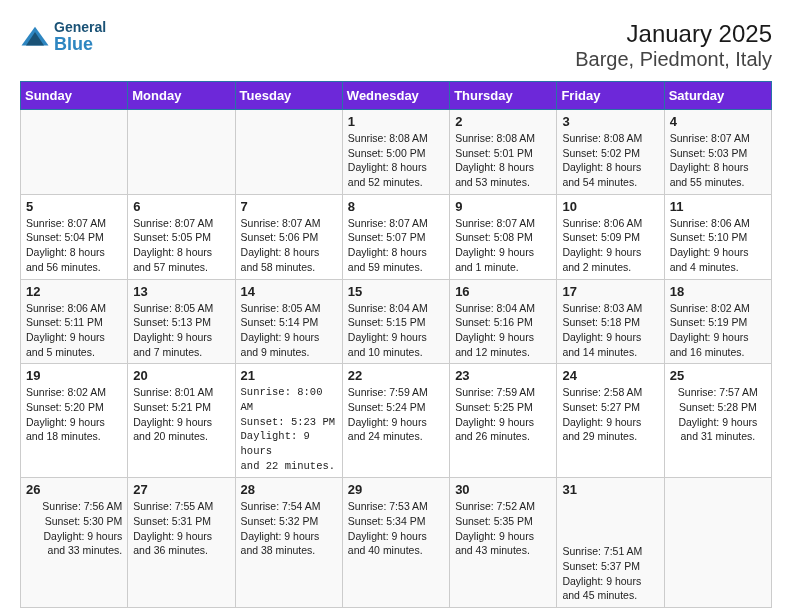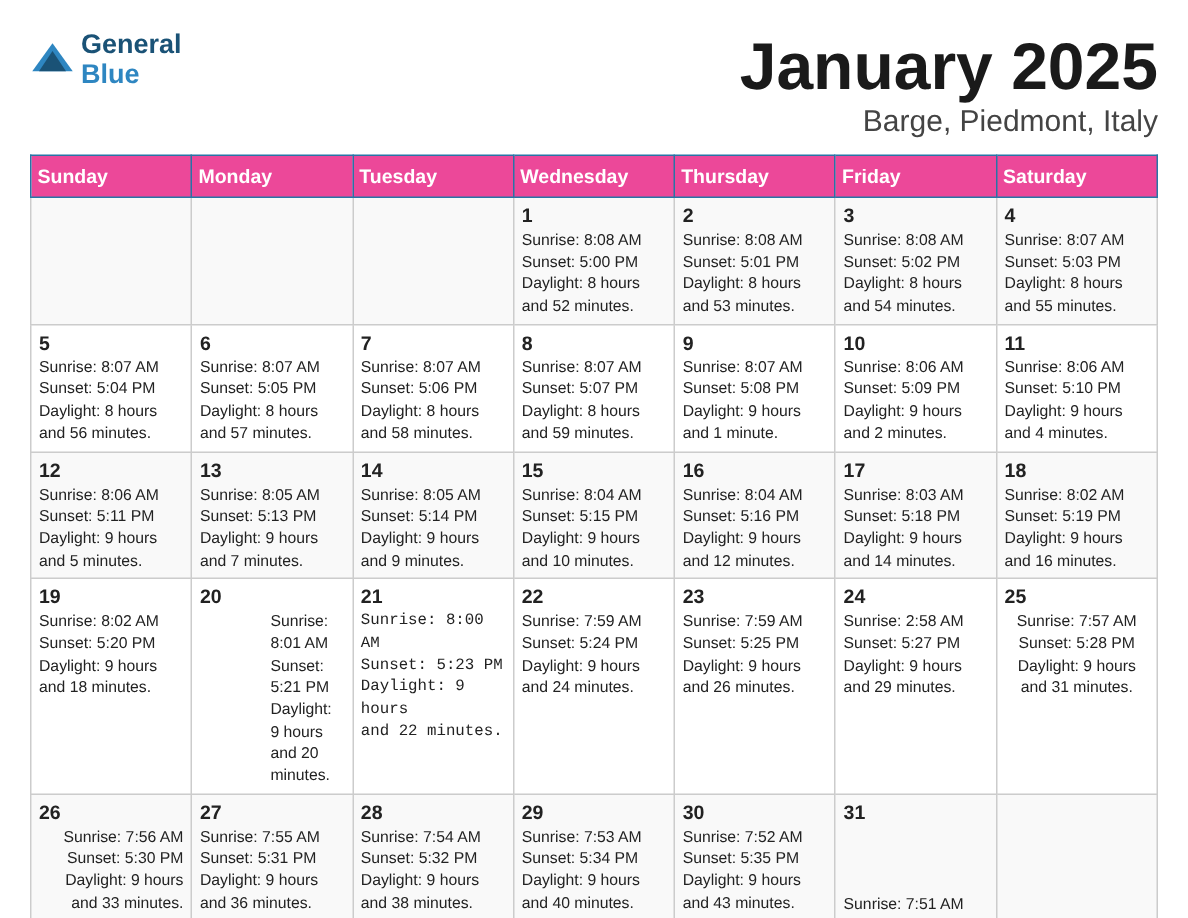--- a/index.html
+++ b/index.html
@@ -22,35 +22,35 @@
     }
     .logo-icon {
       width: 30px;
       height: 30px;
       margin-right: 4px;
     }
     .title-area {
       text-align: right;
     }
     .month-title {
-      font-size: 44px;
-      font-weight: bold;
+      font-size: 24px;
+      font-weight: normal;
       color: #1a1a1a;
     }
     .location {
       font-size: 20px;
       color: #444;
     }
     table {
       width: 100%;
       border-collapse: collapse;
       border: 1px solid #ccc;
     }
     thead tr th {
-      background-color: #ec4899;
+      background-color: #6d28d9;
       color: #fff;
       font-size: 13px;
       font-weight: bold;
       padding: 6px 4px;
       text-align: left;
       border: 1px solid #2874a6;
     }
     tbody tr td {
       vertical-align: top;
       border: 1px solid #ccc;
@@ -85,21 +85,21 @@
 </head>
 <body>
 
 <div class="header">
   <div class="logo">
     <svg class="logo-icon" viewBox="0 0 40 40" xmlns="http://www.w3.org/2000/svg">
       <polygon points="20,5 38,30 2,30" fill="#2e86c1"></polygon>
       <polygon points="20,12 32,30 8,30" fill="#1a5276"></polygon>
     </svg>
     <div>
-      <div style="font-size:18px;font-weight:bold;color:#1a5276;line-height:1.1;">
+      <div style="font-size:14px;font-weight:bold;color:#1a5276;line-height:1.1;">
         <span>General</span>
       </div>
       <div style="font-size:18px;font-weight:bold;color:#2e86c1;line-height:1.1;">
         <span>Blue</span>
       </div>
     </div>
   </div>
   <div class="title-area">
     <div class="month-title">January 2025</div>
     <div class="location">Barge, Piedmont, Italy</div>
@@ -257,21 +257,21 @@
       <tr>
         <td>
           <span class="day-number">19</span>
           <div class="day-info" style="white-space: pre-line;">Sunrise: 8:02 AM
 Sunset: 5:20 PM
 Daylight: 9 hours
 and 18 minutes.</div>
         </td>
         <td>
           <span class="day-number">20</span>
-          <div class="day-info" style="white-space: pre-line; margin-left: 47px;">Sunrise: 8:01 AM
+          <div class="day-info" style="white-space: pre-line;">Sunrise: 8:01 AM
 Sunset: 5:21 PM
 Daylight: 9 hours
 and 20 minutes.</div>
         </td>
         <td>
           <span class="day-number">21</span>
           <div class="day-info" style="white-space: pre-line; font-family: Liberation Mono, monospace;">Sunrise: 8:00 AM
 Sunset: 5:23 PM
 Daylight: 9 hours
 and 22 minutes.</div>

